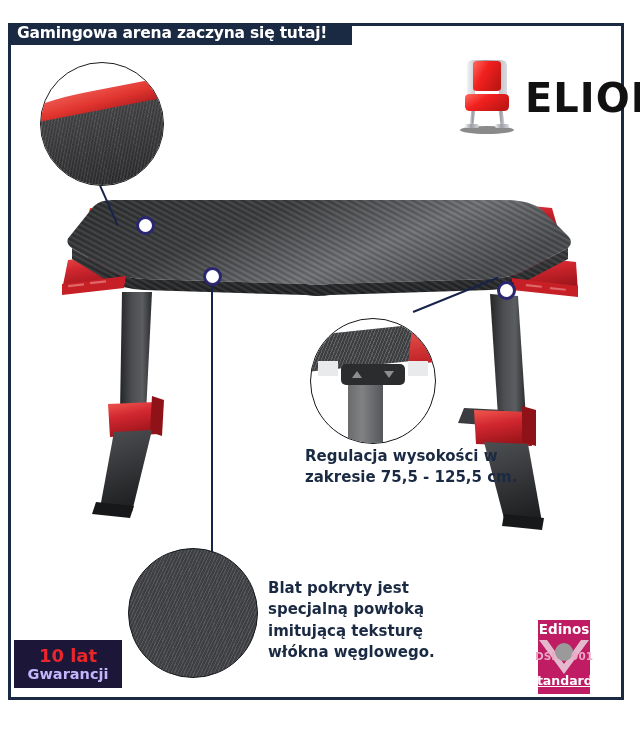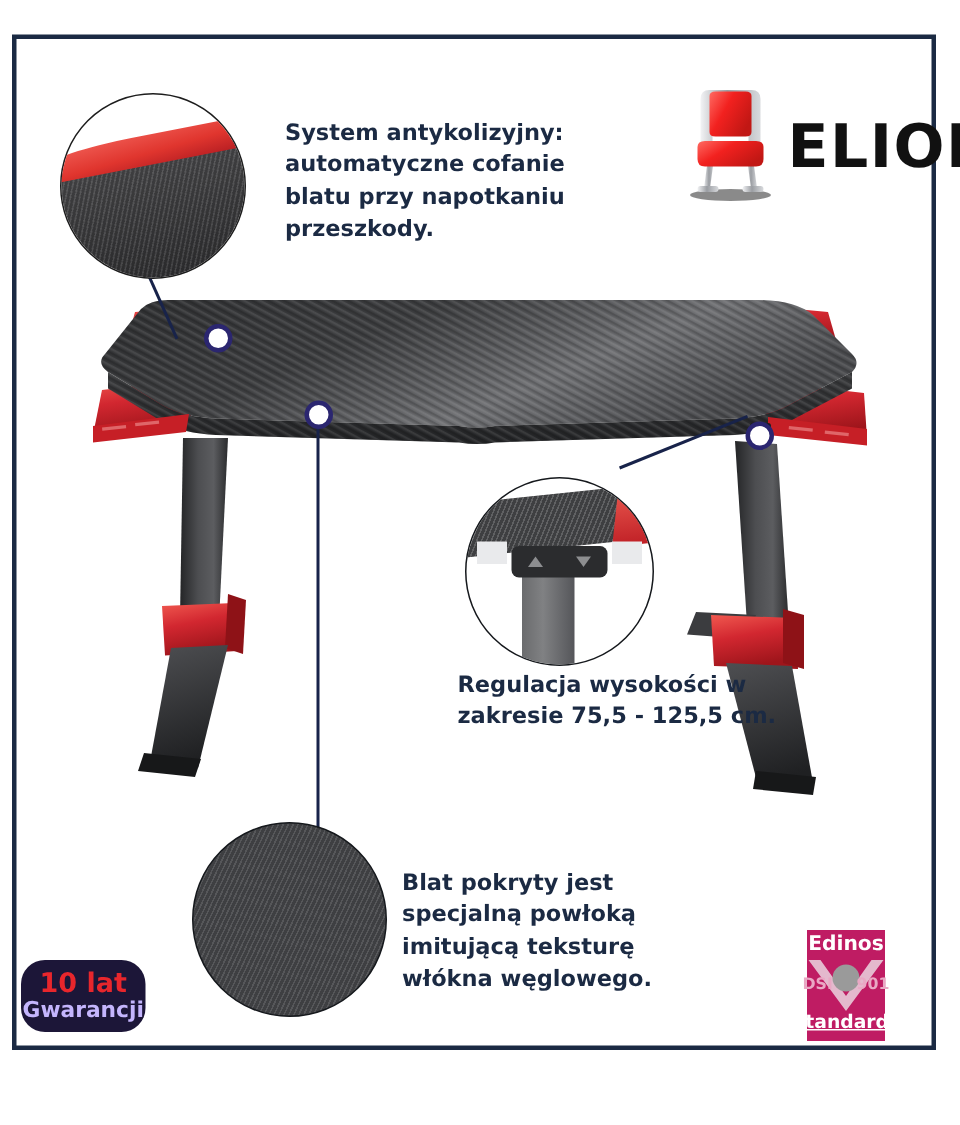--- a/index.html
+++ b/index.html
@@ -54,40 +54,43 @@
   #dot-right{left:497px;top:281px;}
   .leader{position:absolute;background:#18234a;z-index:3;}
   #lead-edge{left:117px;top:171px;width:1.8px;height:55px;transform:rotate(-24deg);transform-origin:bottom center;}
   #lead-mid{left:211px;top:284px;width:1.6px;height:268px;}
   #lead-right{left:413px;top:311px;width:92px;height:1.8px;transform:rotate(-22deg);transform-origin:left center;}
 
   
   #desk{position:absolute;left:60px;top:196px;width:520px;height:340px;z-index:2;}
 
   
-  #badge-warranty{position:absolute;left:14px;top:640px;width:83px;height:48px;background:#1c1638;border-radius:16px;z-index:6;
+  #badge-warranty{position:absolute;left:14px;top:640px;width:108px;height:48px;background:#1c1638;border-radius:0;z-index:6;
     display:flex;flex-direction:column;align-items:center;justify-content:center;line-height:1;}
   #badge-warranty .b1{color:#e8262c;font-size:18px;font-weight:bold;}
   #badge-warranty .b2{color:#c4b5fd;font-size:14.5px;font-weight:bold;margin-top:2px;}
 
   #badge-edinos{position:absolute;left:538px;top:620px;width:52px;height:74px;background:#bf1c63;z-index:6;
     display:flex;flex-direction:column;align-items:center;justify-content:flex-start;padding-top:3px;box-sizing:border-box;}
   #badge-edinos .e1{color:#ffffff;font-size:13.5px;font-weight:bold;line-height:1;}
   #badge-edinos .vwrap{position:relative;width:62px;height:40px;margin-top:1px;}
   #badge-edinos .e2{position:absolute;left:2px;bottom:16px;color:#e9a8c4;font-size:10.5px;font-weight:bold;}
   #badge-edinos .e3{position:absolute;right:2px;bottom:16px;color:#e9a8c4;font-size:10.5px;font-weight:bold;}
   #badge-edinos .e4{color:#ffffff;font-size:12.5px;font-weight:bold;line-height:1;margin-top:-3px;text-decoration:underline;}
 </style>
 </head>
 <body>
 
 <div id="stage">
 
   <div id="frame"></div>
 
+  <div id="headerbar" style="width: 328px;">
+    <span>Gamingowa arena zaczyna się tutaj!</span>
+  </div>
 
   <div id="desk">
     <svg width="520" height="340" viewBox="0 0 520 340" xmlns="http://www.w3.org/2000/svg">
       <defs>
         <linearGradient id="topG" x1="0" y1="0" x2="1" y2="0.4">
           <stop offset="0%" stop-color="#2f3032"></stop>
           <stop offset="40%" stop-color="#3d3e40"></stop>
           <stop offset="72%" stop-color="#6f7073"></stop>
           <stop offset="100%" stop-color="#4a4b4e"></stop>
         </linearGradient>
@@ -194,21 +197,20 @@
     <div class="knob-panel">
       <i class="up"></i>
       <i class="dn"></i>
     </div>
   </div>
 
   <div class="bubble" id="bub-carbon">
     <div class="cfiber"></div>
   </div>
 
-  <div class="callout" id="txt-anticollision">System antykolizyjny: automatyczne cofanie blatu przy napotkaniu przeszkody.</div>
   <div class="callout" id="txt-height">Regulacja wysokości w zakresie 75,5 - 125,5 cm.</div>
   <div class="callout" id="txt-carbon">Blat pokryty jest specjalną powłoką imitującą teksturę włókna węglowego.</div>
 
   <div id="logo">
     <div class="chair">
       <svg width="64" height="80" viewBox="0 0 64 80" xmlns="http://www.w3.org/2000/svg">
         <defs>
           <linearGradient id="rg" x1="0" y1="0" x2="1" y2="0.6">
             <stop offset="0%" stop-color="#ff6b63"></stop>
             <stop offset="45%" stop-color="#f2211f"></stop>

